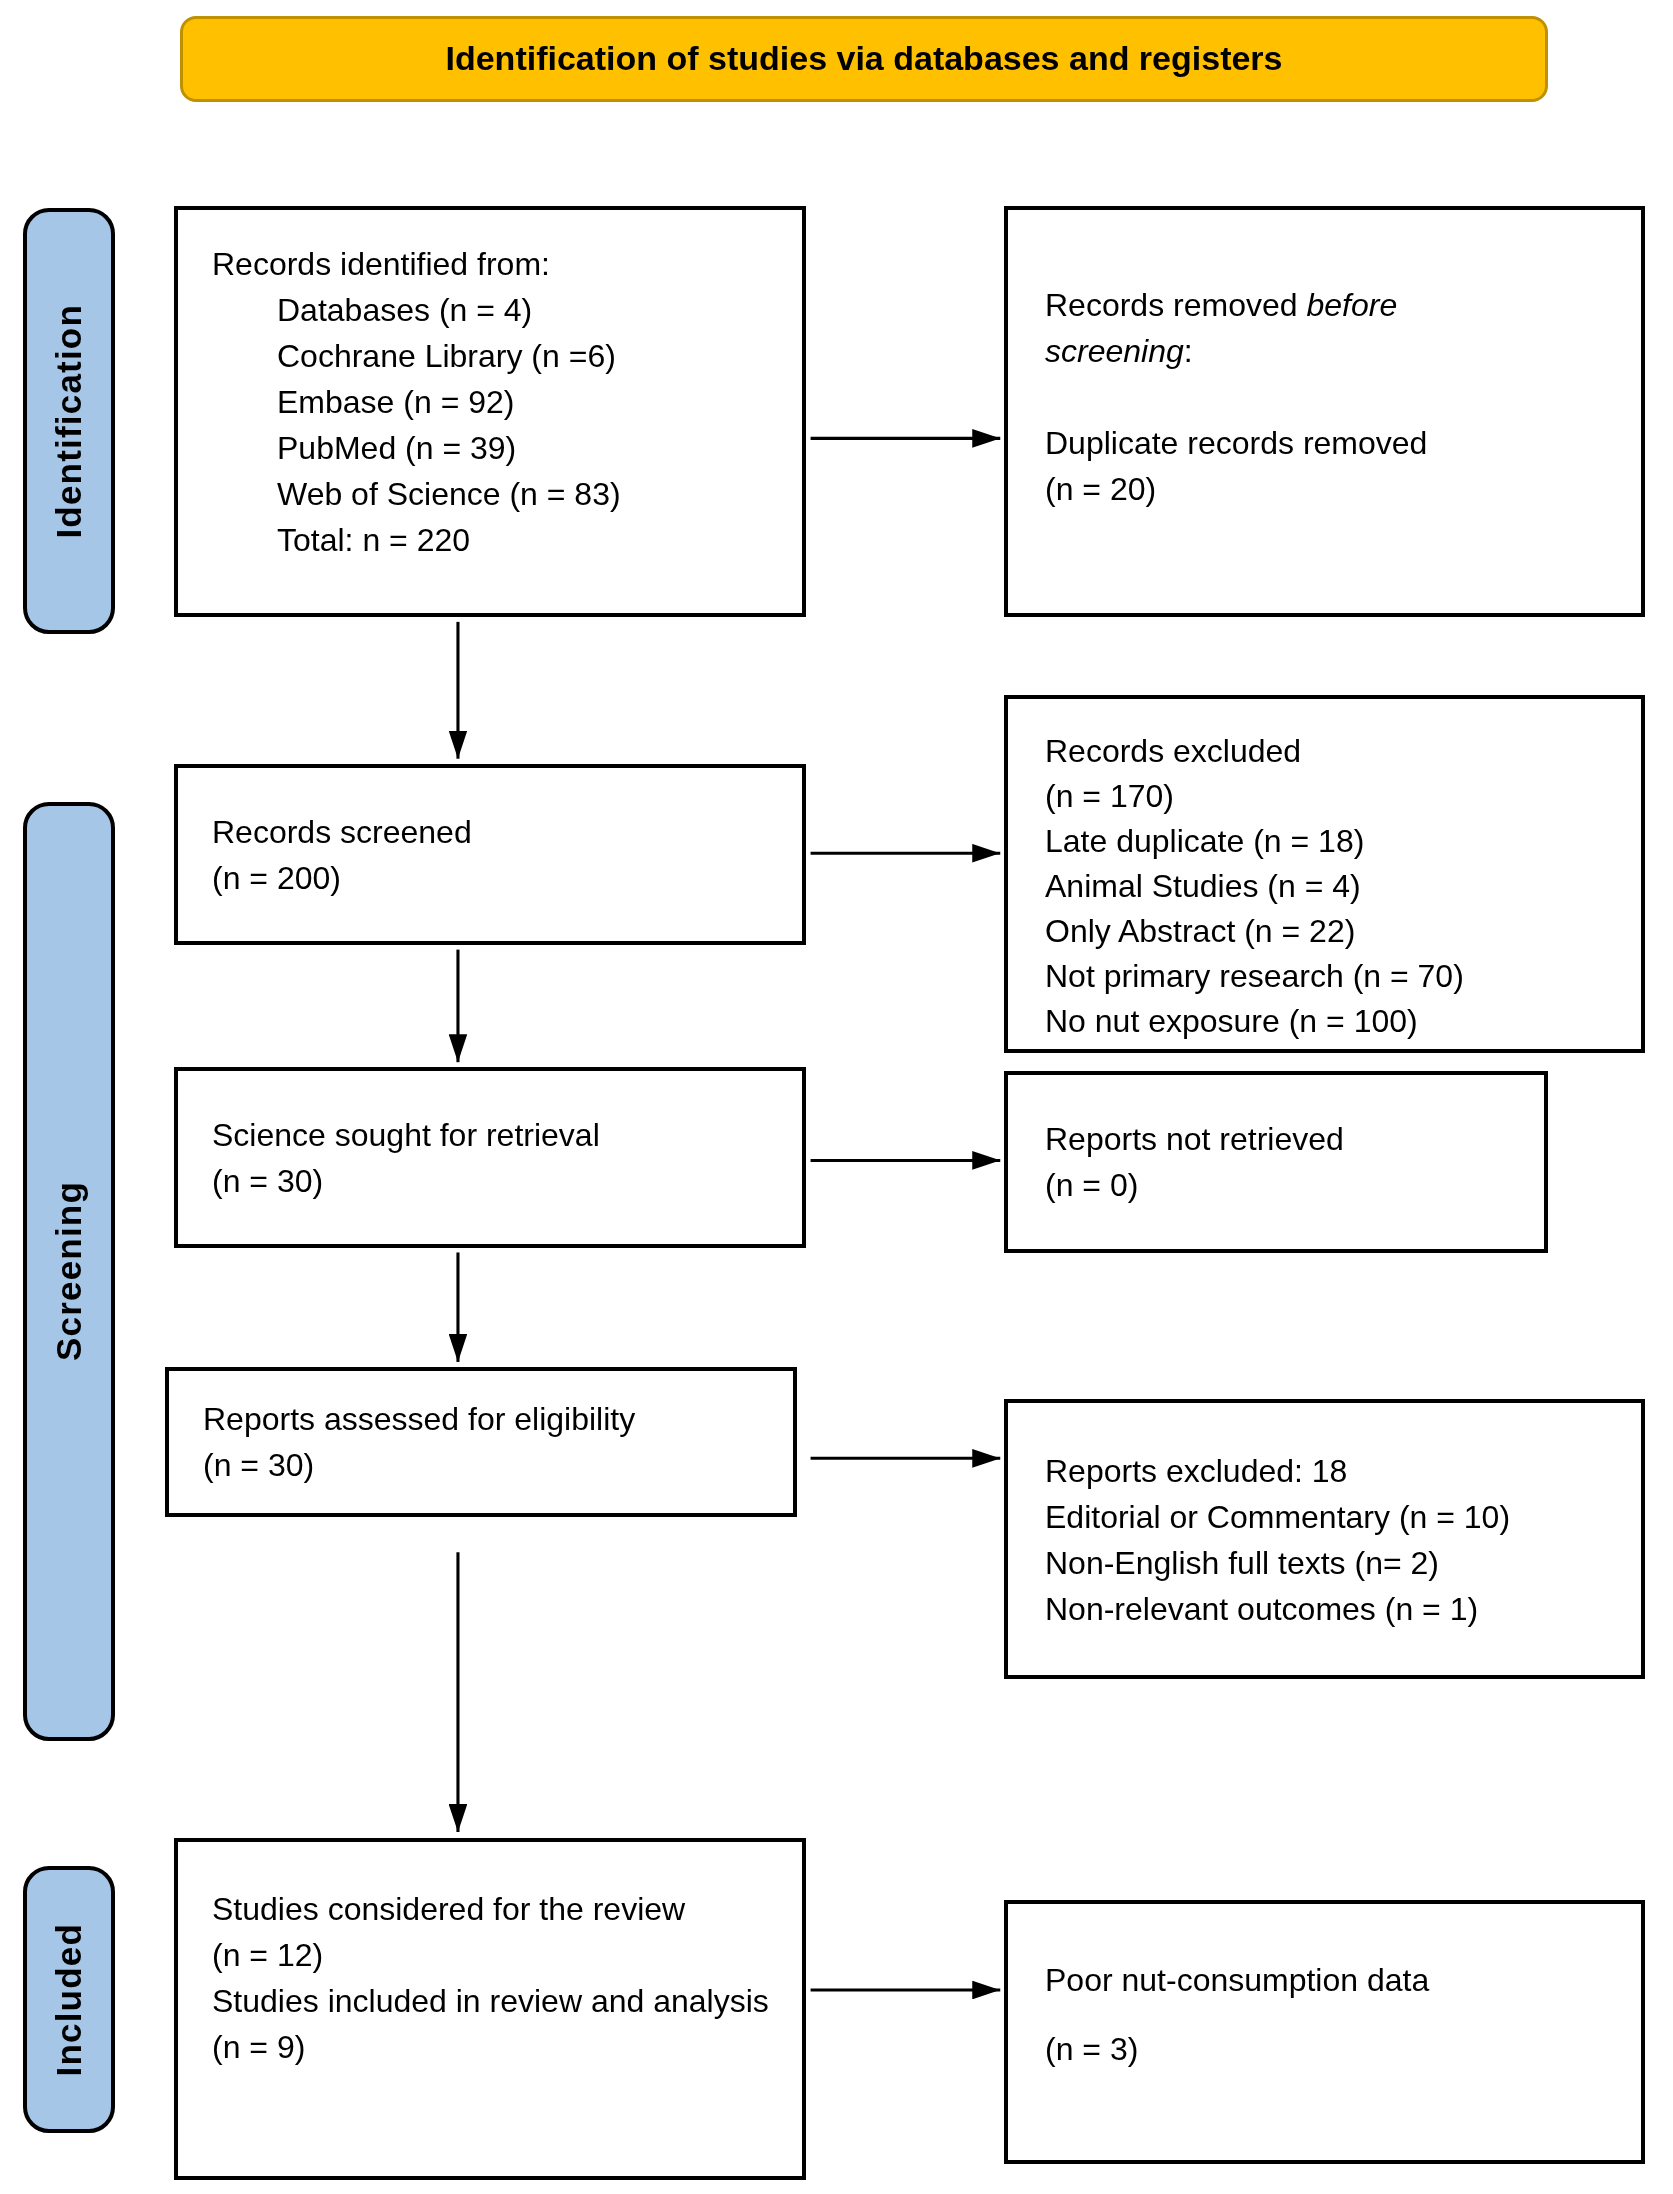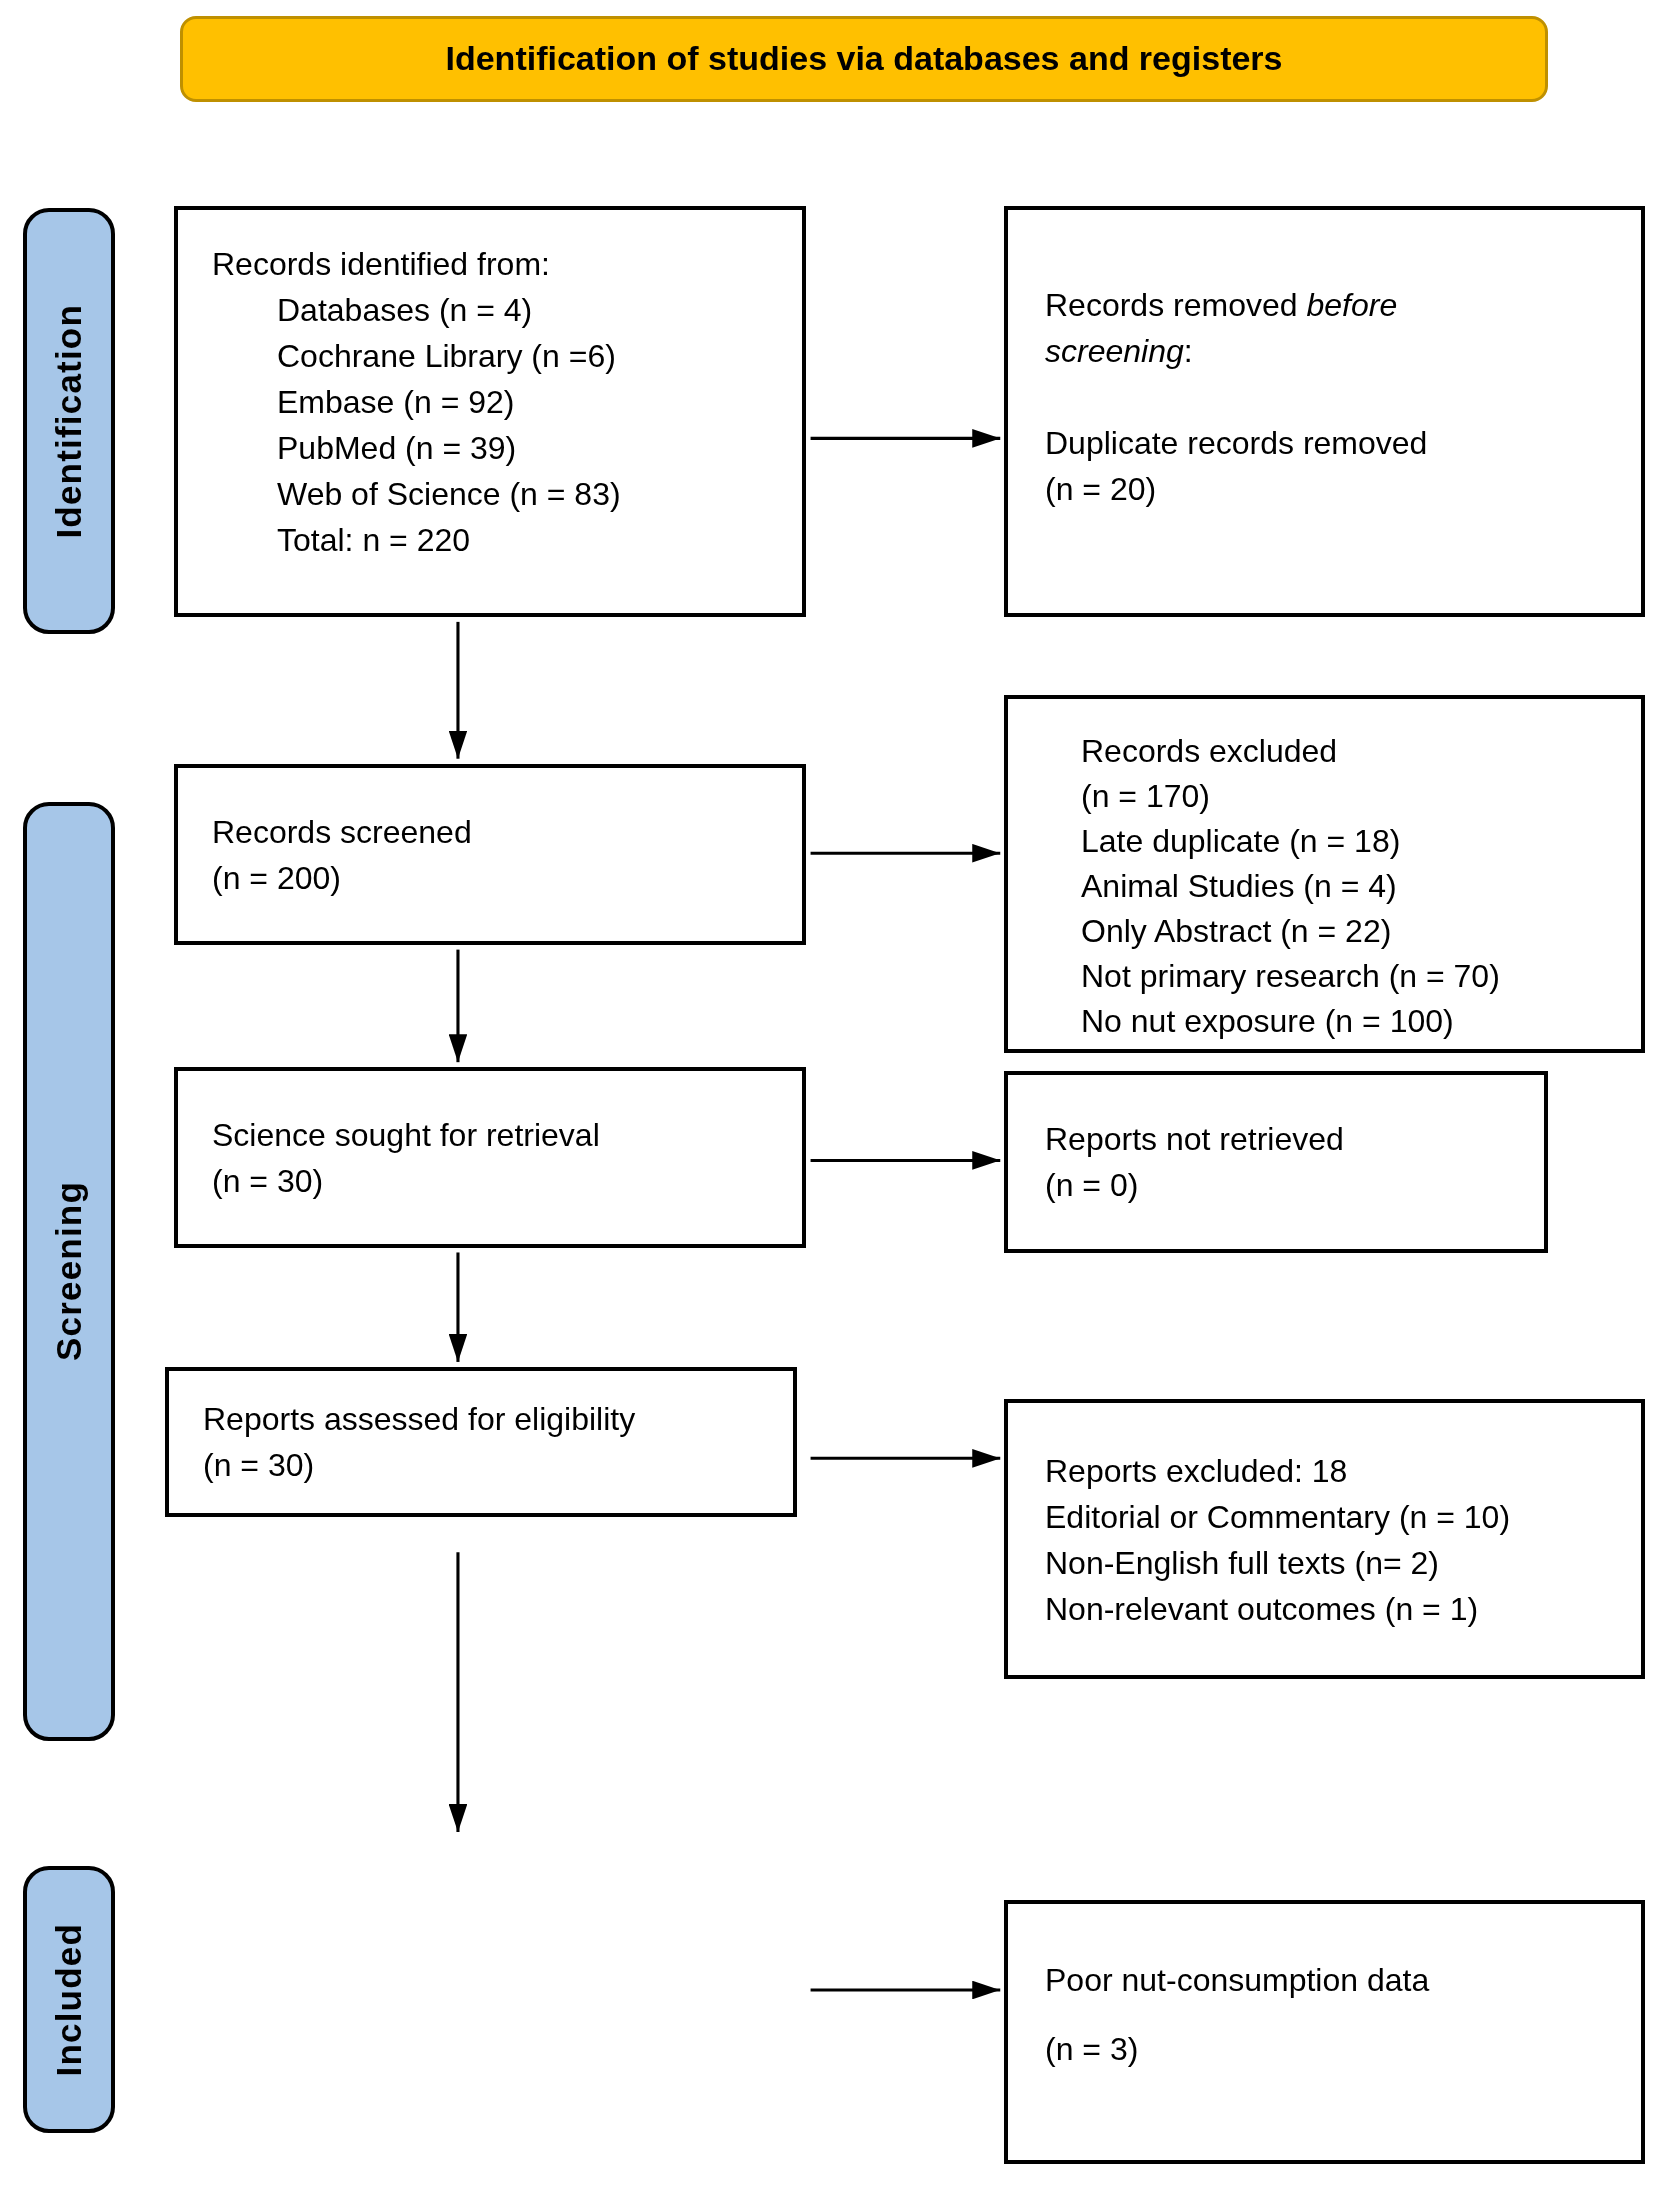--- a/index.html
+++ b/index.html
@@ -30,21 +30,21 @@
   .stage span{
     writing-mode:vertical-rl;transform:rotate(180deg);
     font-weight:bold;font-size:35px;letter-spacing:1.2px;white-space:nowrap;
   }
   .box{
     position:absolute;box-sizing:border-box;background:var(--box-fill,#fff);
     border:4.4px solid var(--box-border,#000);
     display:flex;flex-direction:column;align-items:flex-start;
   }
   .box .line{font-size:32px;line-height:46px;text-align:left;}
-  .tight .line{line-height:45px;margin-left:36px;}
+  .tight .line{line-height:45px;}
   .indent{padding-left:65px;}
   .spacer{height:46px;}
   .vcenter{justify-content:center;}
   .it{font-style:italic;}
   
   .m1{left:174px;top:206px;width:632px;height:411px;padding:31px 18.7px 12.4px 34px;}
   .m2{left:174px;top:764px;width:632px;height:181px;padding:0 18.7px 0 34px;}
   .m3{left:174px;top:1067px;width:632px;height:181px;padding:0 18.7px 0 34px;}
   .m4{left:165px;top:1367px;width:632px;height:150px;padding:0 18.7px 0 34px;}
   .m5{left:174px;top:1838px;width:632px;height:342px;padding:44px 18.7px 12.4px 34px;}
@@ -109,20 +109,26 @@
   <div class="box m3 vcenter">
     <div class="line">Science sought for retrieval</div>
     <div class="line">(n = 30)</div>
   </div>
 
   <div class="box m4 vcenter">
     <div class="line">Reports assessed for eligibility</div>
     <div class="line">(n = 30)</div>
   </div>
 
+  <div class="box m5">
+    <div class="line">Studies considered for the review</div>
+    <div class="line">(n = 12)</div>
+    <div class="line">Studies included in review and analysis</div>
+    <div class="line">(n = 9)</div>
+  </div>
 
   <div class="box s1">
     <div class="line"><span>Records removed </span><span class="it">before</span></div>
     <div class="line"><span class="it">screening</span><span>:</span></div>
     <div class="spacer"></div>
     <div class="line">Duplicate records removed</div>
     <div class="line">(n = 20)</div>
   </div>
 
   <div class="box s2 tight">

